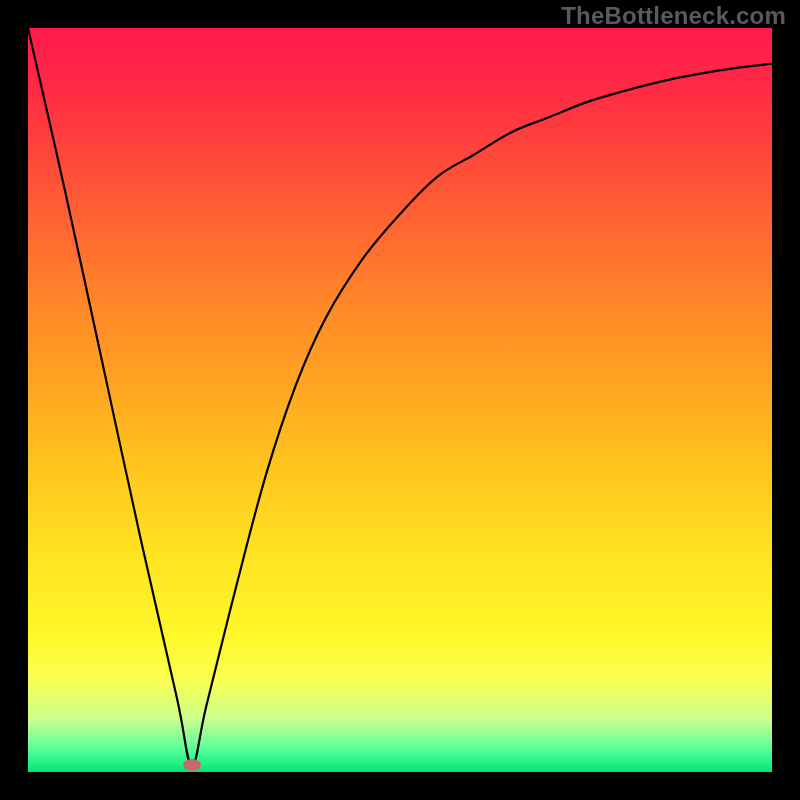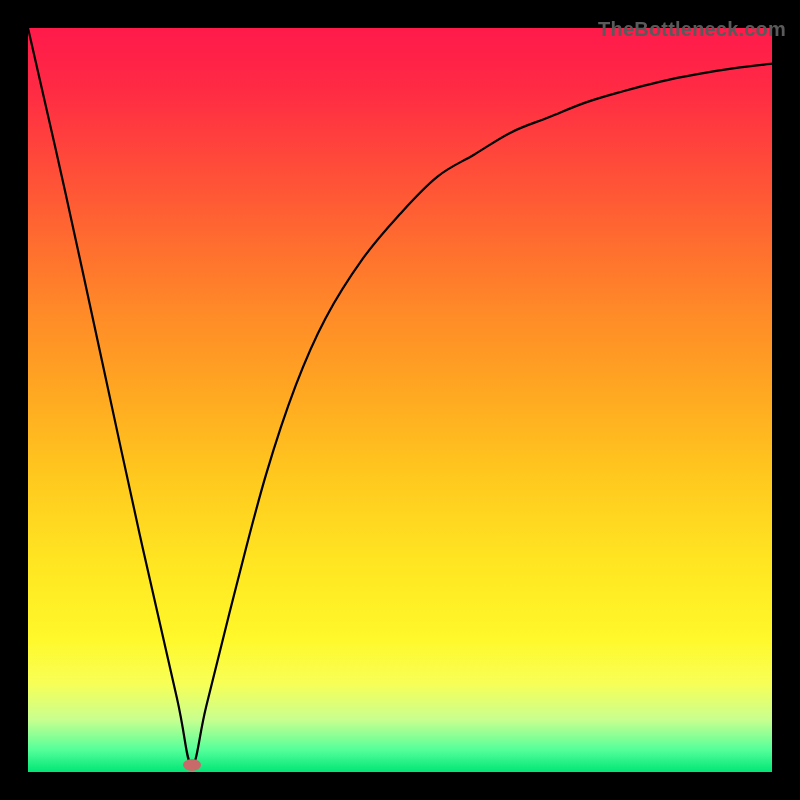--- a/index.html
+++ b/index.html
@@ -37,25 +37,24 @@
       #f8ff55 88%,
       #c8ff90 93%,
       #55ff9a 97%,
       #00e676 100%);
   }
   .watermark {
     position: absolute;
     top: 2px;
     right: 14px;
     font-family: Arial, Helvetica, sans-serif;
-    font-size: 20px;
+    font-size: 24px;
     font-weight: 600;
     color: #5a5a5a;
     letter-spacing: 0.2px;
-    margin-top: 16px;
   }
   .curve {
     position: absolute;
     left: 0;
     top: 0;
     width: 744px;
     height: 744px;
     pointer-events: none;
   }
   .marker {

